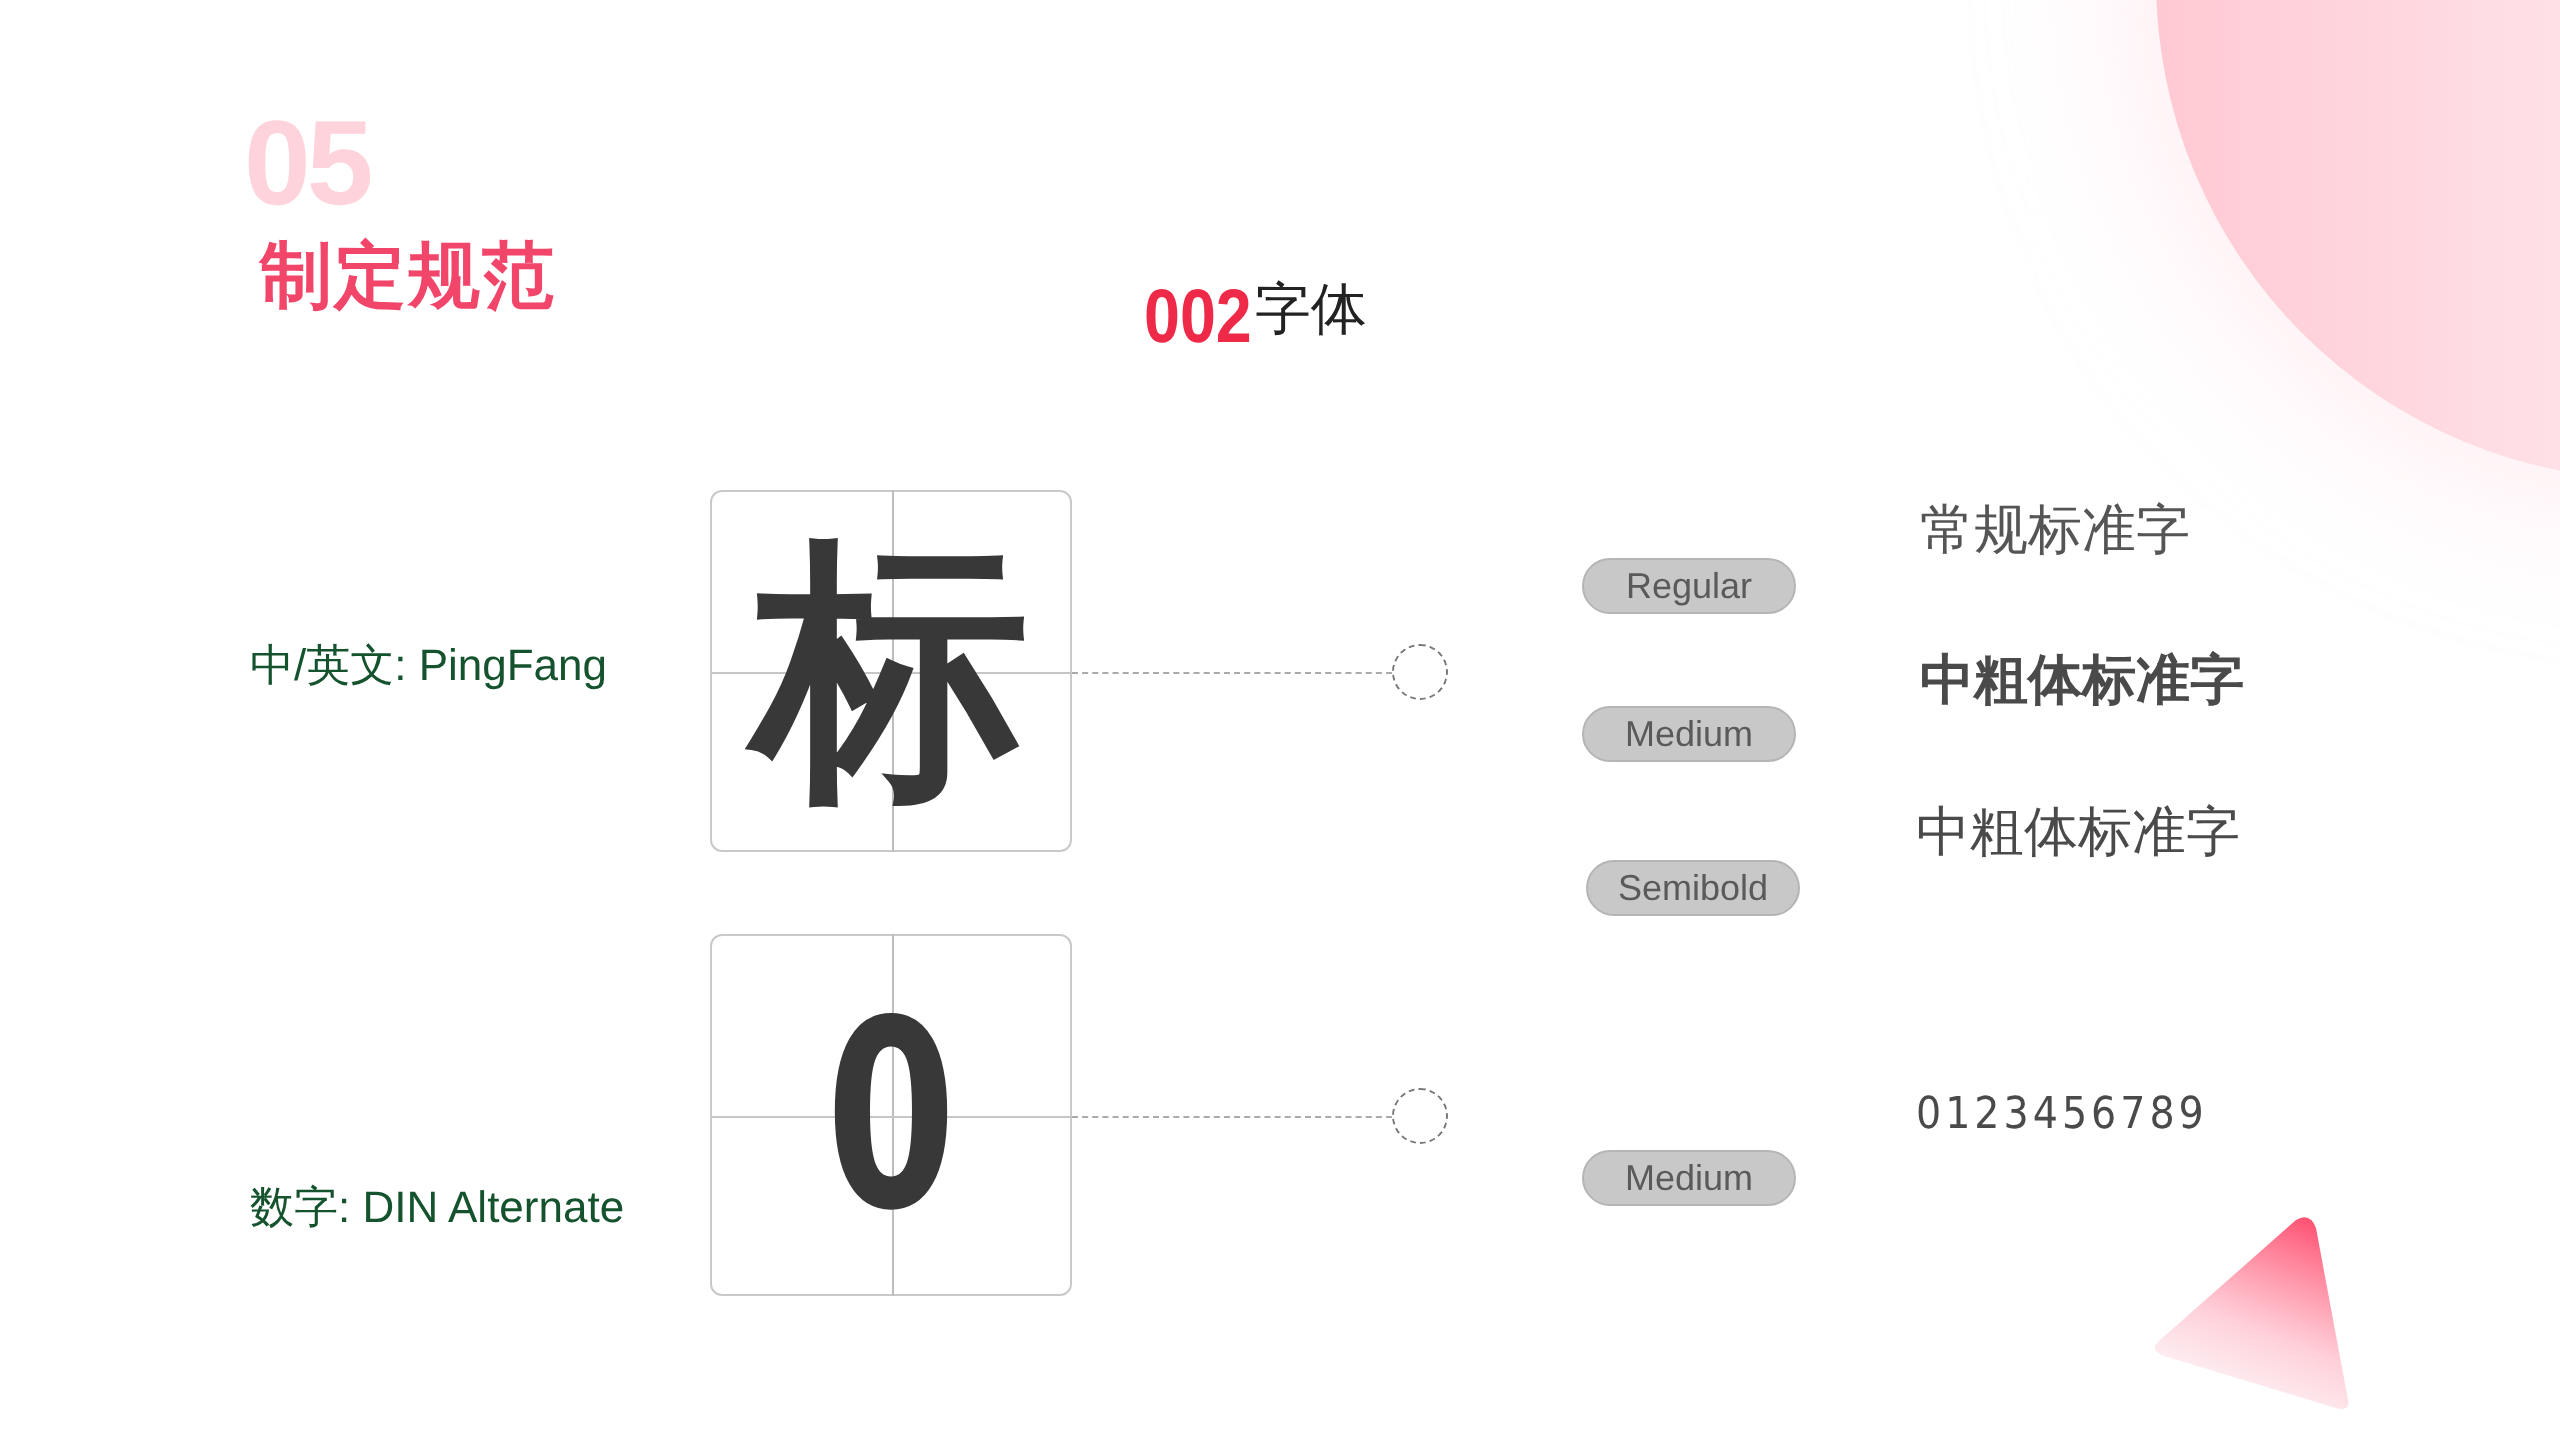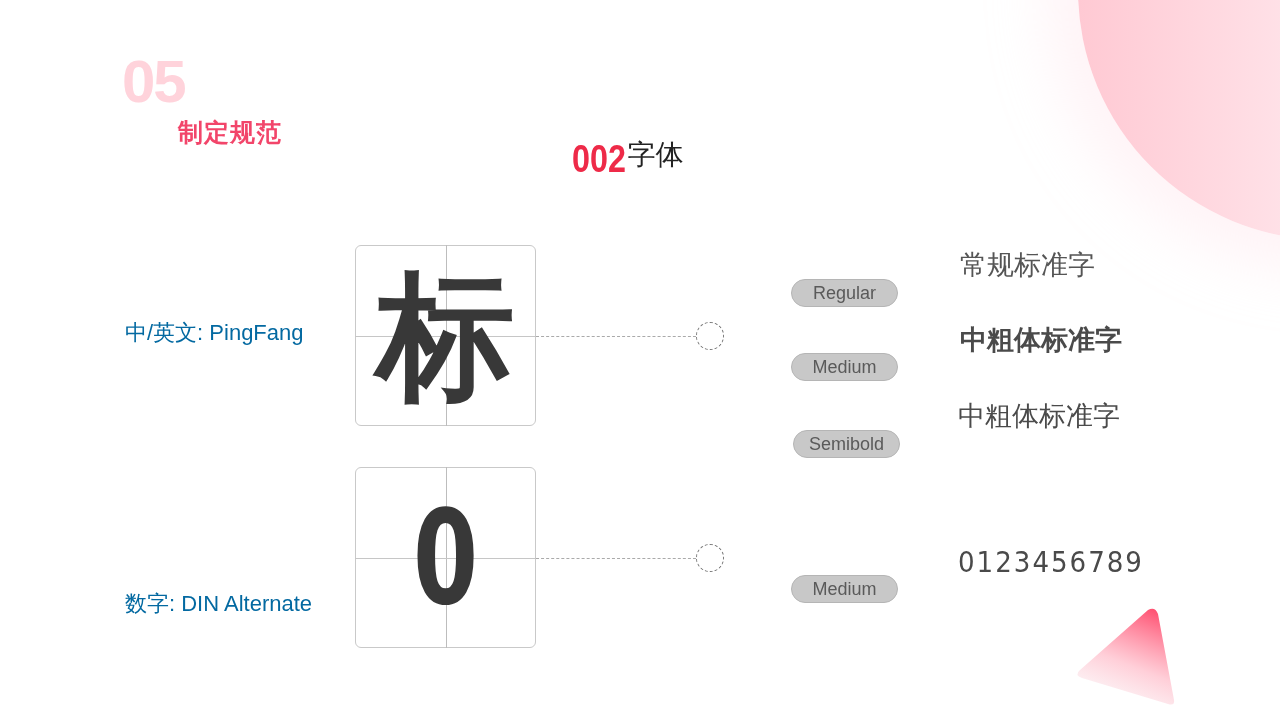--- a/index.html
+++ b/index.html
@@ -17,35 +17,35 @@
   .tri {
     position: absolute; left: 1070px; top: 600px; width: 110px; height: 110px;
   }
   .big-num {
     position: absolute; left: 122px; top: 52px;
     font-size: 60px; font-weight: bold; color: #ffd3db;
     letter-spacing: -2px; line-height: 1;
   }
   .title {
     position: absolute; left: 130px; top: 120px;
-    font-size: 25px; font-weight: bold; color: #f2456a;
-    letter-spacing: 1px; line-height: 1; margin-left: 48px;
+    font-size: 36px; font-weight: bold; color: #f2456a;
+    letter-spacing: 1px; line-height: 1;
   }
   .sub {
     position: absolute; left: 572px; top: 140px;
     display: flex; align-items: flex-start;
   }
   .sub .code {
     font-size: 38px; font-weight: bold; color: #ee2a48;
     line-height: 1; transform: scaleX(0.85); transform-origin: left;
     margin-right: -8px;
   }
   .sub .label { font-size: 28px; color: #222; margin-top: -4px; }
   .left-label {
-    position: absolute; left: 125px; font-size: 22px; color: #0369a1;
+    position: absolute; left: 125px; font-size: 22px; color: #14532d;
   }
   .box {
     position: absolute; left: 355px; width: 181px; height: 181px;
     border: 1px solid #c9c9c9; border-radius: 6px; box-sizing: border-box;
   }
   .box .vline { position: absolute; left: 90px; top: -1px; bottom: -1px; width: 1px; background: #bdbdbd; }
   .box .hline { position: absolute; top: 90px; left: -1px; right: -1px; height: 1px; background: #c6c6c6; }
   .box .glyph {
     position: absolute; left: 0; right: 0; top: 0; bottom: 0;
     display: flex; align-items: center; justify-content: center;
@@ -111,13 +111,13 @@
 <div class="left-label" style="top:542px;margin-top:47px;">数字: DIN Alternate</div>
 <div class="box" style="top:467px;">
   <div class="vline"></div>
   <div class="hline"></div>
   <div class="glyph" style="font-size:130px; font-family:'DejaVu Sans', sans-serif; transform:scaleX(0.72);">0</div>
 </div>
 <div class="connector" style="top:558px;"></div>
 <div class="ring" style="top:544px;"></div>
 
 <div class="pill" style="left:791px; top:544px; width:107px;">Medium</div>
-<div class="sample digits" style="left:958px; top:545px; font-size:29px; color:#4a4a4a;">0123456789</div>
+<div class="sample digits" style="left:958px; top:545px; font-size:22px; color:#4a4a4a;">0123456789</div>
 
 </body></html>

